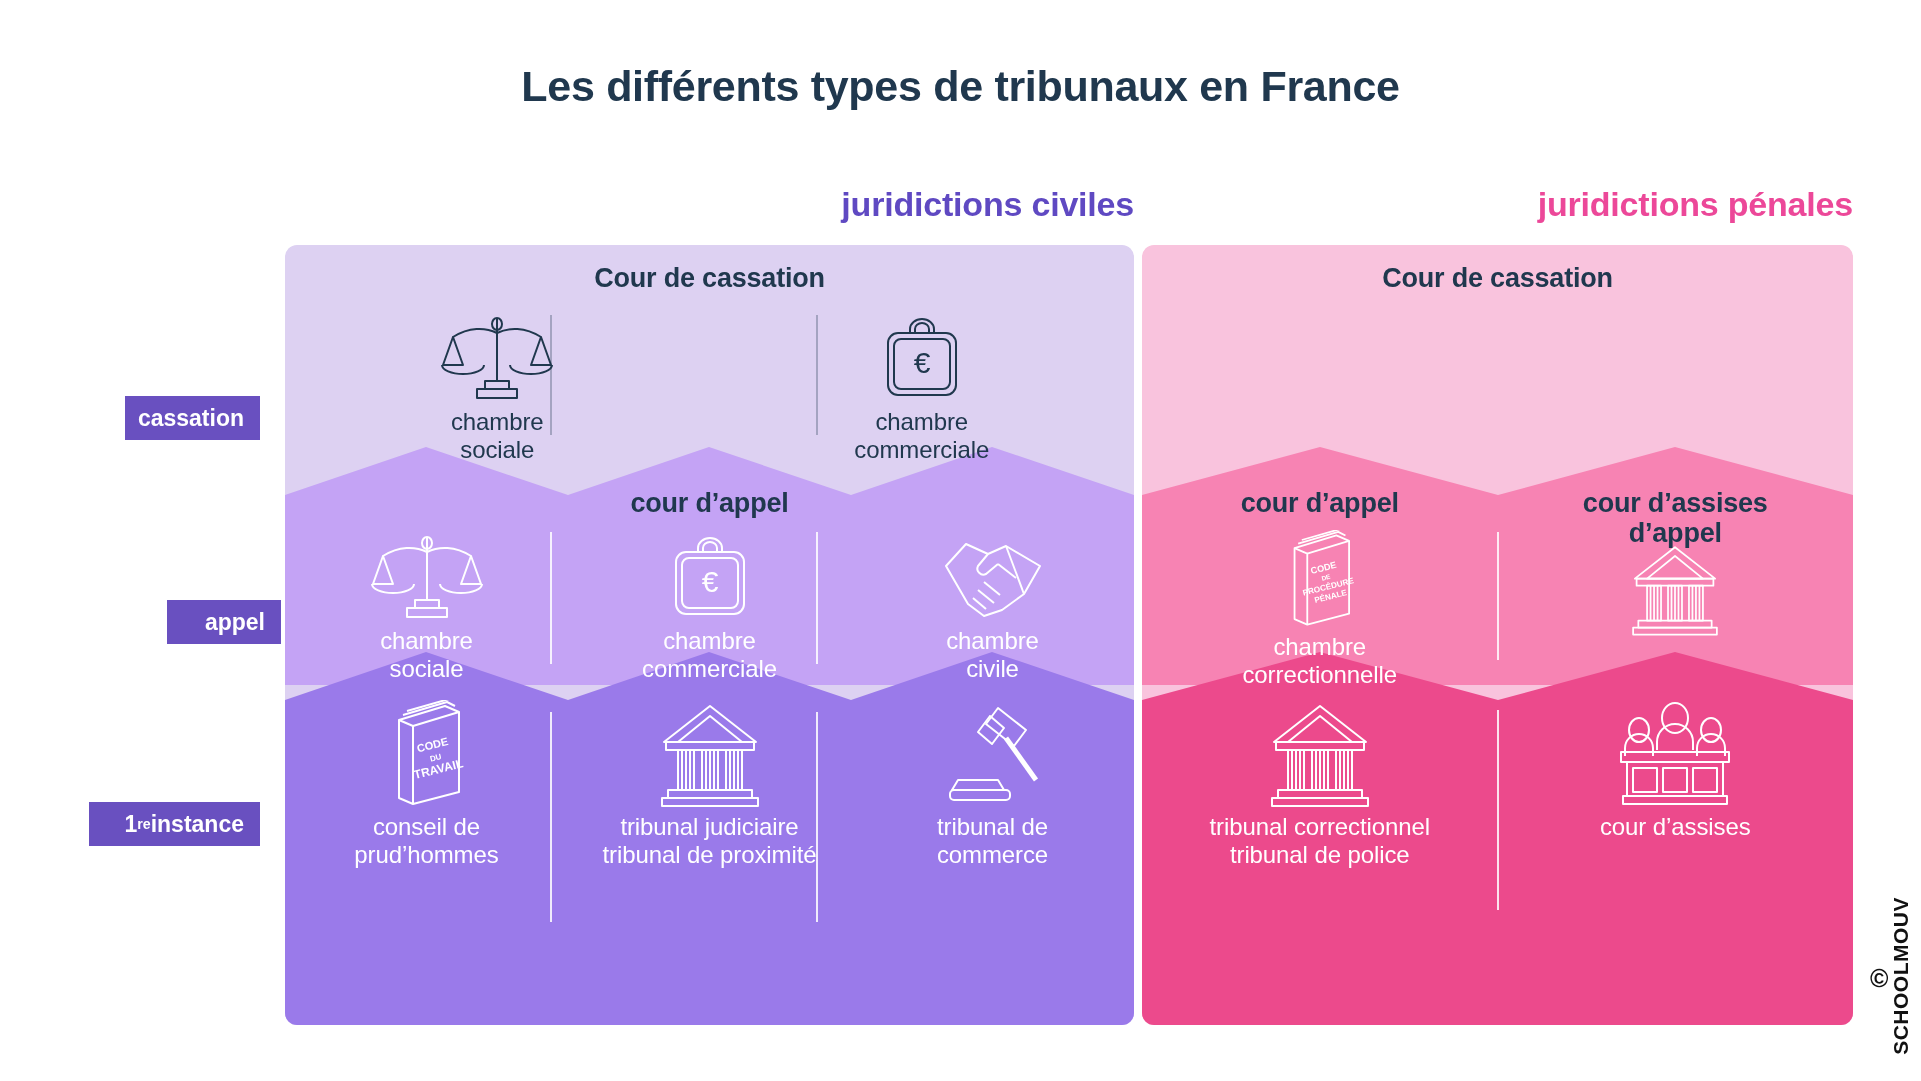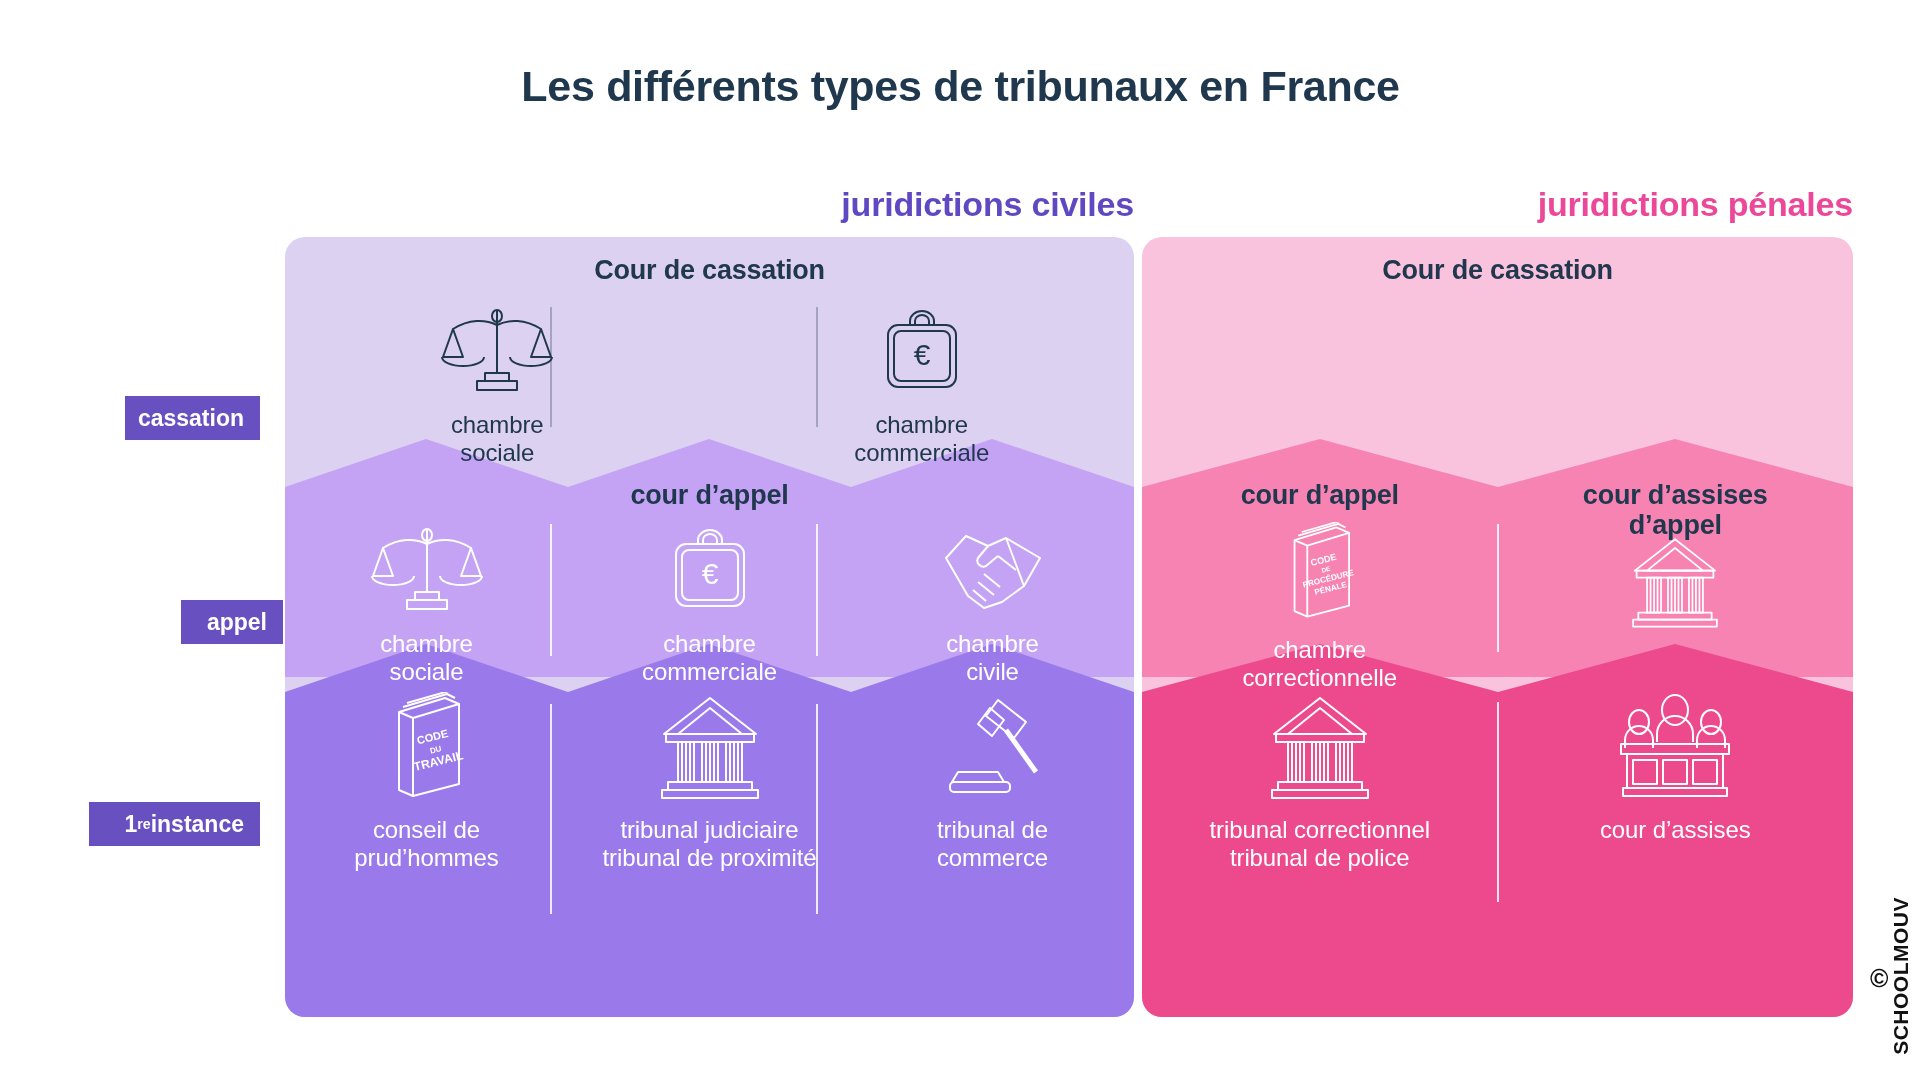--- a/index.html
+++ b/index.html
@@ -32,27 +32,27 @@
   .stage-label {
     position: absolute;
     background: #6950c0; color: #ffffff;
     font-size: 23px; font-weight: bold;
     display: flex; align-items: center; justify-content: flex-end;
     padding: 0 16px; height: 44px;
     white-space: nowrap;
   }
   .stage-label sup { font-size: 0.62em; vertical-align: super; line-height: 0; }
   #lbl-cassation { left: 125px;  top: 396px; width: 135px; }
-  #lbl-appel     { left: 181px;  top: 600px; width: 102px;  }
+  #lbl-appel     { left: 167px;  top: 600px; width: 114px;  }
   #lbl-instance  { left: 89px;   top: 802px; width: 171px; }
 
   
   .panel {
-    position: absolute; top: 237px; height: 780px;
-    border-radius: 20px; overflow: hidden;
+    position: absolute; top: 245px; height: 780px;
+    border-radius: 12px; overflow: hidden;
   }
   .panel.civil { left: 285px;  width: 849px; background: #ddd1f2; }
   .panel.penal { left: 1142px; width: 711px; background: #f9c3dd; }
 
   
   .band { position: absolute; left: 0; width: 100%; }
   .band svg { display: block; width: 100%; height: 100%; }
 
   .row { position: absolute; left: 0; width: 100%; }
 
@@ -66,21 +66,21 @@
 
   
   .cells { position: absolute; left: 0; width: 100%; display: flex; }
   .cell {
     flex: 1 1 0; position: relative;
     display: flex; flex-direction: column;
     align-items: center; justify-content: flex-start;
   }
   .cell .ico { display: flex; align-items: center; justify-content: center; }
   .cell .cap {
-    margin-top: 14px; text-align: center;
+    margin-top: 3px; text-align: center;
     font-size: 24px; line-height: 1.15; letter-spacing: -0.1px;
   }
   .dark .cap { color: #20384e; }
   .light .cap { color: #ffffff; }
 
   .divider {
     position: absolute; top: 0; width: 2px;
     background: rgba(32,56,78,0.30);
   }
   .divider.white { background: rgba(255,255,255,0.85); }

